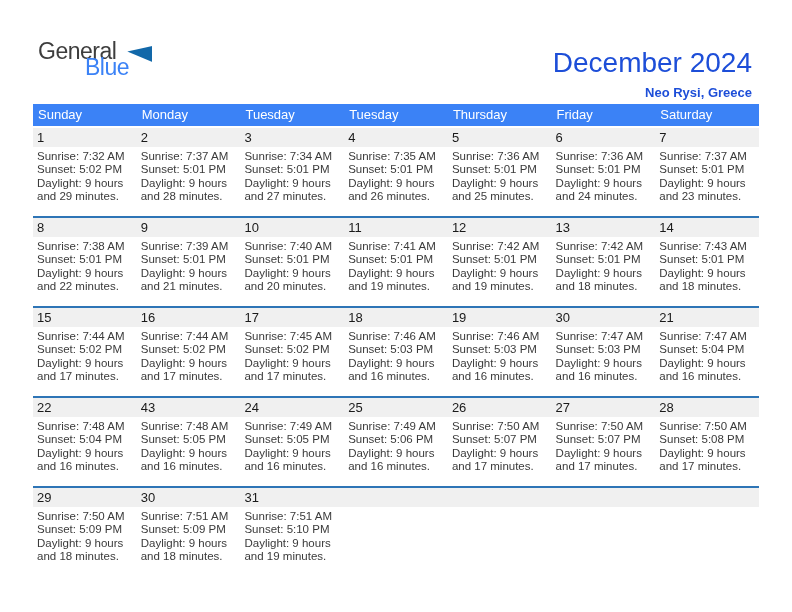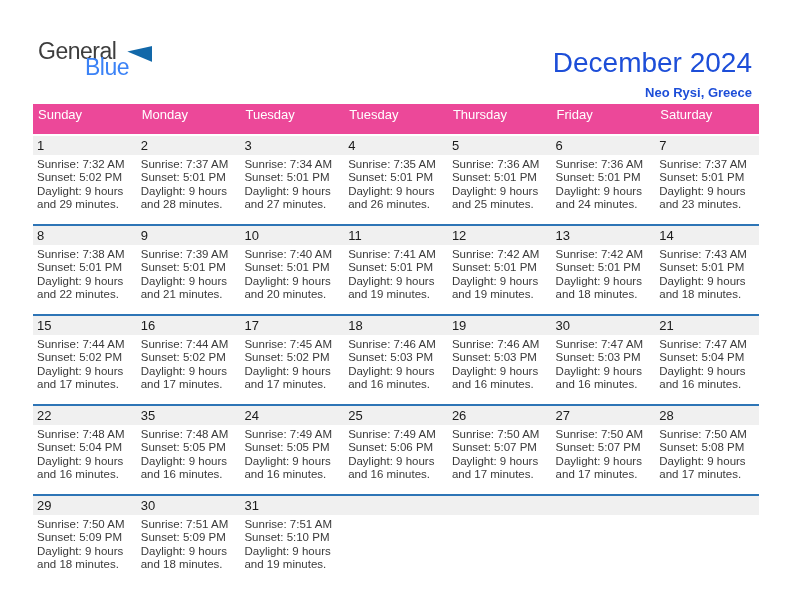--- a/index.html
+++ b/index.html
@@ -36,22 +36,22 @@
     line-height: 22px;
   }
   
   .title-block { position: absolute; right: 40px; top: 48px; text-align: right; color: #1d4ed8; }
   .month-title { font-size: 28px; line-height: 30px; }
   .location { font-size: 13px; font-weight: bold; margin-top: 7px; }
   
   .calendar { position: absolute; left: 33px; top: 104px; width: 726px; }
   .weekday-header {
     display: flex;
-    background: #ec4899;
-    height: 30px;
+    background: #3b82f6;
+    height: 22px;
   }
   .weekday-cell {
     flex: 1;
     color: #ffffff;
     font-size: 13px;
     line-height: 22px;
     padding-left: 5px;
     box-sizing: border-box;
     overflow: hidden;
     white-space: nowrap;
@@ -285,21 +285,21 @@
         <div class="week">
           <div class="day-cell">
             <div class="daynum">22</div>
             <div class="day-details">
               <div>Sunrise: 7:48 AM</div>
               <div>Sunset: 5:04 PM</div>
               <div>Daylight: 9 hours and 16 minutes.</div>
             </div>
           </div>
           <div class="day-cell">
-            <div class="daynum">35</div>
+            <div class="daynum">43</div>
             <div class="day-details">
               <div>Sunrise: 7:48 AM</div>
               <div>Sunset: 5:05 PM</div>
               <div>Daylight: 9 hours and 16 minutes.</div>
             </div>
           </div>
           <div class="day-cell">
             <div class="daynum">24</div>
             <div class="day-details">
               <div>Sunrise: 7:49 AM</div>

